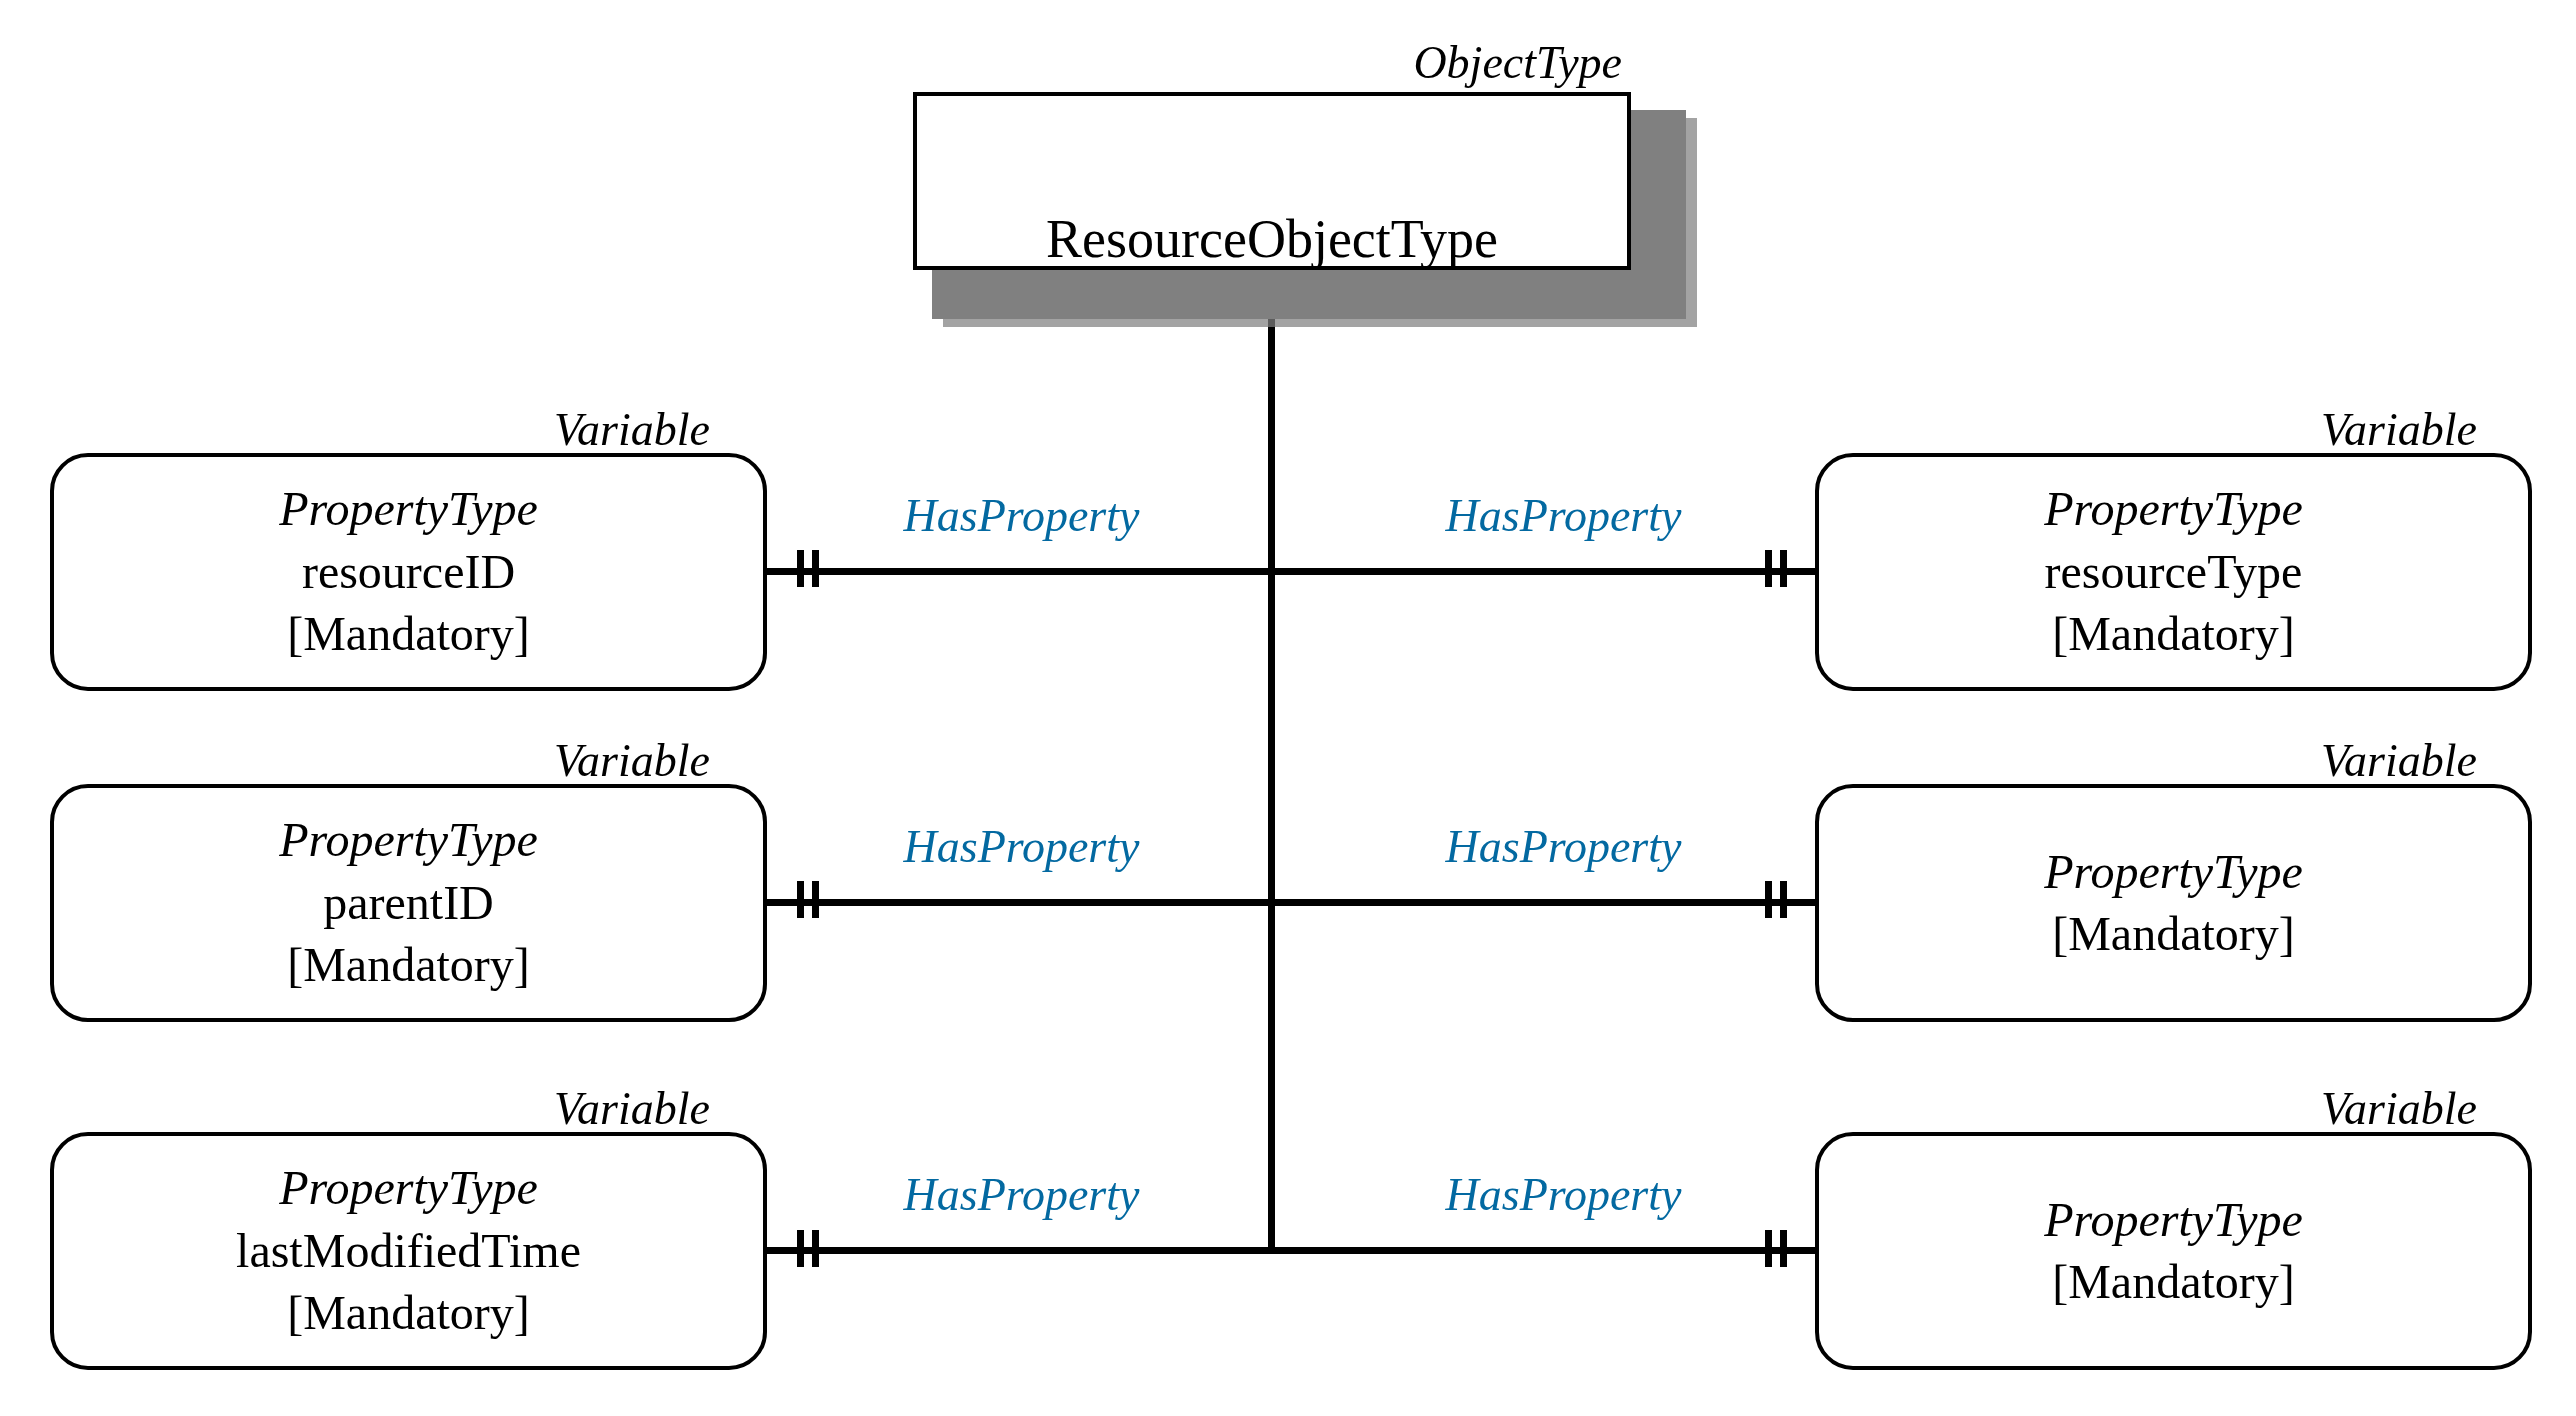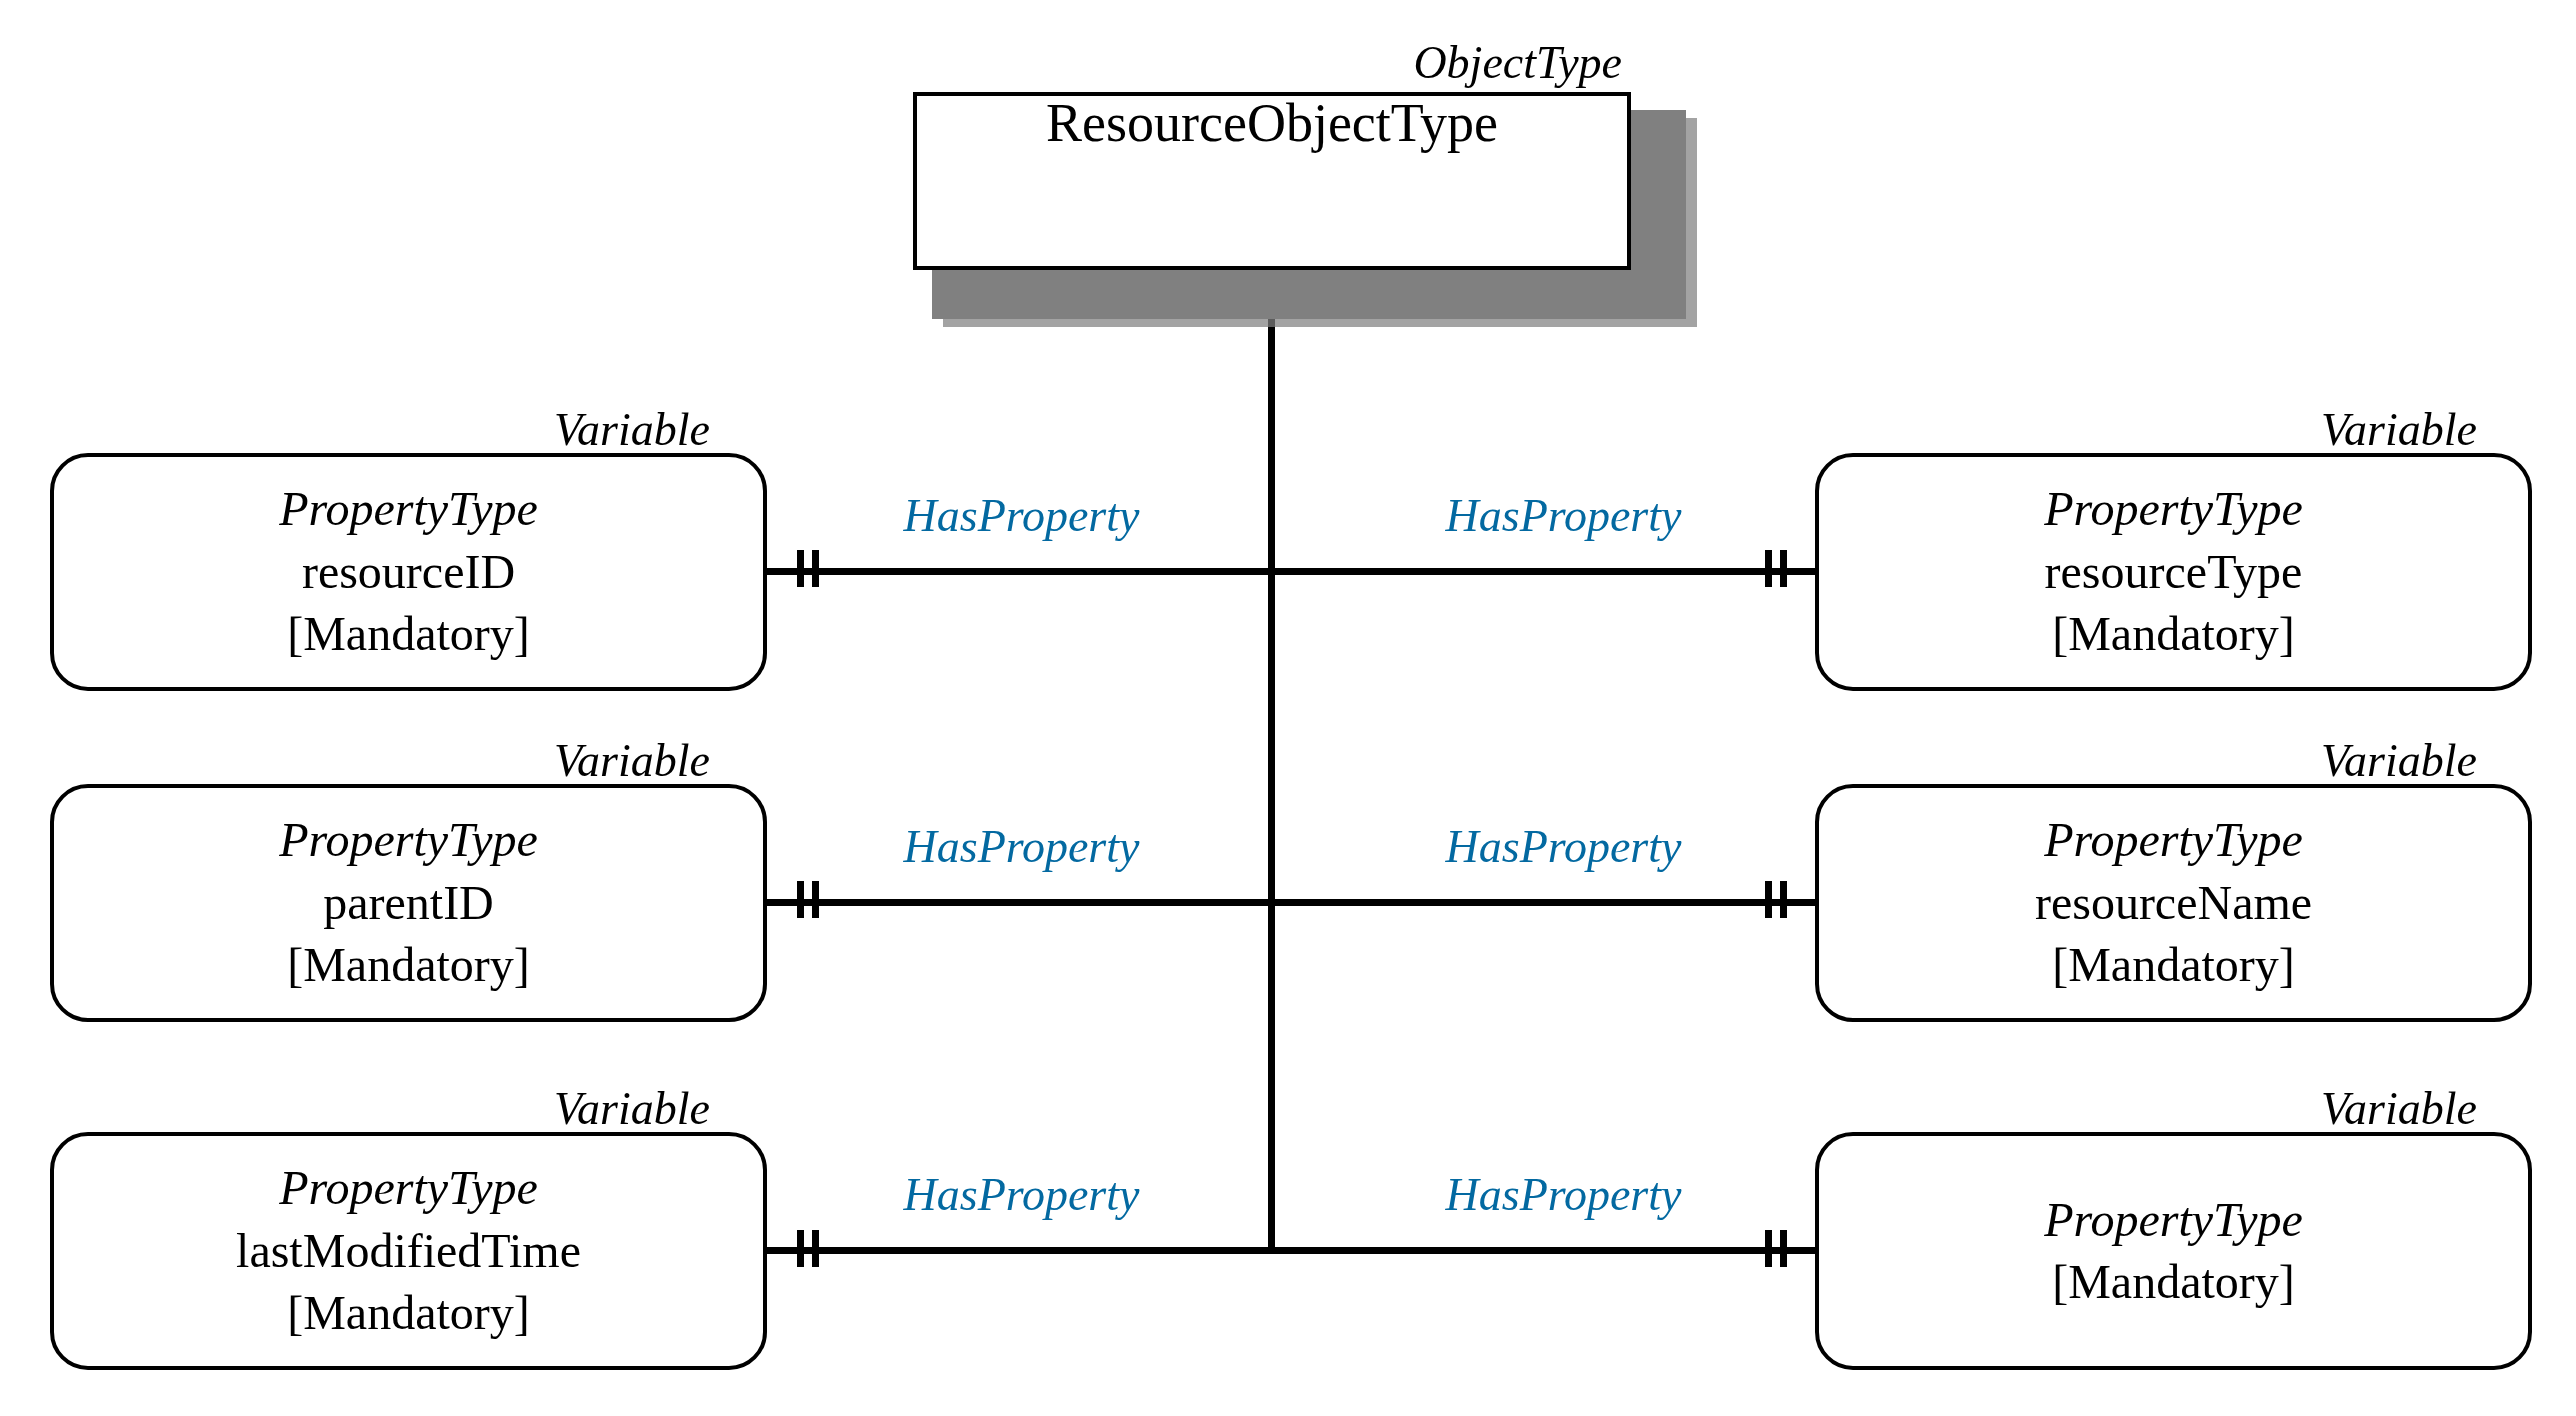--- a/index.html
+++ b/index.html
@@ -32,21 +32,21 @@
   .objecttype-shadow {
     position: absolute;
     background: #808080;
   }
   .objecttype-box {
     position: absolute;
     background: #ffffff;
     border: 4px solid #000000;
     box-sizing: border-box;
     display: flex;
-    align-items: flex-start;
+    align-items: flex-end;
     justify-content: center;
   }
   .objecttype-title {
     font-size: 54px;
     line-height: 1;
     white-space: nowrap;
     color: #000;
   }
 
   
@@ -150,21 +150,20 @@
   <div class="stereotype" style="left:263px; top:738px; width:447px;">Variable</div>
   <div class="prop-box" style="left:50px; top:784px; width:717px; height:238px;">
     <span class="prop-line italic">PropertyType</span>
     <span class="prop-line">parentID</span>
     <span class="prop-line">[Mandatory]</span>
   </div>
 
   <div class="stereotype" style="left:2030px; top:738px; width:447px;">Variable</div>
   <div class="prop-box" style="left:1815px; top:784px; width:717px; height:238px;">
     <span class="prop-line italic">PropertyType</span>
-    <span class="prop-line">resourceName</span>
     <span class="prop-line">[Mandatory]</span>
   </div>
 
   <div class="hline" style="left:767px; top:1247px; width:504px;"></div>
   <div class="tick" style="left:797px; top:1230px;"></div>
   <div class="tick" style="left:812px; top:1230px;"></div>
   <div class="ref-label" style="left:798px; top:1172px; width:447px;">HasProperty</div>
 
   <div class="hline" style="left:1268px; top:1247px; width:550px;"></div>
   <div class="tick" style="left:1765px; top:1230px;"></div>

